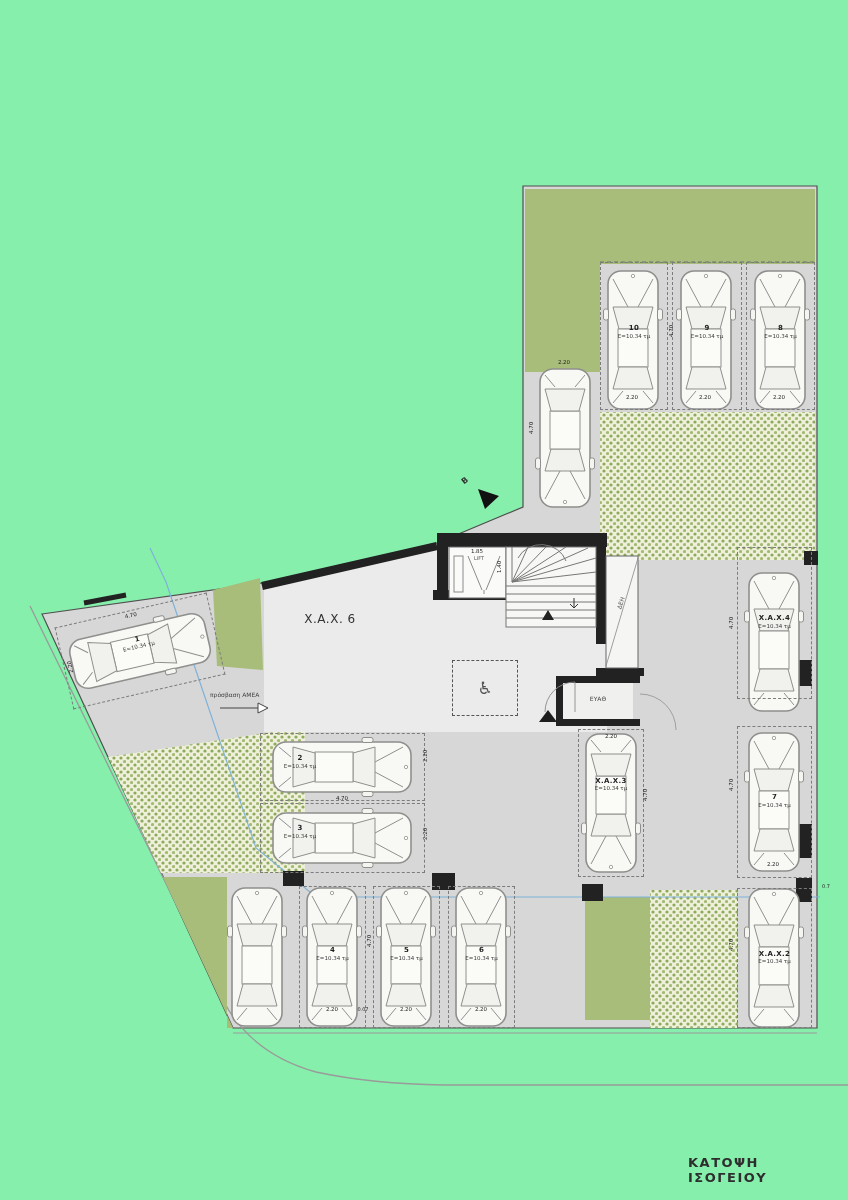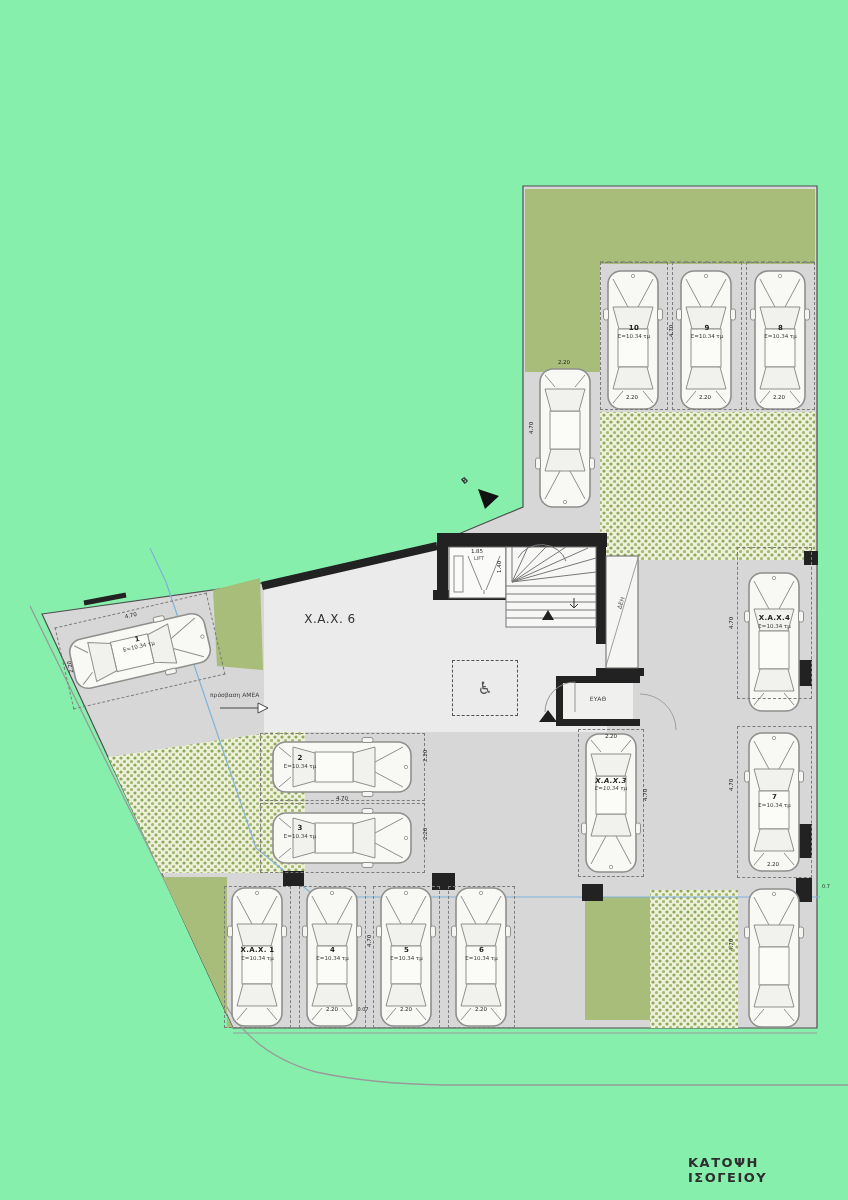--- a/index.html
+++ b/index.html
@@ -160,20 +160,26 @@
       <div class="bay-id">X.A.X.4</div>
       <div class="bay-area">E=10.34 τμ</div>
     </div>
   </div>
   <div class="bay" style="left:737px;top:726px;width:75px;height:152px;">
     <div class="bay-label" style="top:44%;">
       <div class="bay-id">7</div>
       <div class="bay-area">E=10.34 τμ</div>
     </div>
   </div>
+  <div class="bay" style="left:737px;top:888px;width:75px;height:140px;">
+    <div class="bay-label" style="top:44%;">
+      <div class="bay-id">X.A.X.2</div>
+      <div class="bay-area">E=10.34 τμ</div>
+    </div>
+  </div>
   <div class="bay" style="left:62px;top:609px;width:156px;height:84px;transform:rotate(-13deg);">
     <div class="bay-label" style="top:30%;">
       <div class="bay-id">1</div>
       <div class="bay-area">E=10.34 τμ</div>
     </div>
     <div class="dim" style="left:62px;top:2px;">4.70</div>
     <div class="dim v" style="left:-8px;top:38px;">2.20</div>
   </div>
   <div class="bay" style="left:260px;top:733px;width:165px;height:68px;">
     <div class="bay-label bl-left" style="top:30%;">
@@ -181,28 +187,22 @@
       <div class="bay-area">E=10.34 τμ</div>
     </div>
   </div>
   <div class="bay" style="left:260px;top:803px;width:165px;height:70px;">
     <div class="bay-label bl-left" style="top:30%;">
       <div class="bay-id">3</div>
       <div class="bay-area">E=10.34 τμ</div>
     </div>
   </div>
   <div class="bay" style="left:578px;top:729px;width:66px;height:148px;">
-    <div class="bay-label" style="top:32%;font-style:italic;">
+    <div class="bay-label" style="top:32%;">
       <div class="bay-id">X.A.X.3</div>
-      <div class="bay-area">E=10.34 τμ</div>
-    </div>
-  </div>
-  <div class="bay" style="left:224px;top:886px;width:67px;height:142px;">
-    <div class="bay-label" style="top:42%;">
-      <div class="bay-id">X.A.X. 1</div>
       <div class="bay-area">E=10.34 τμ</div>
     </div>
   </div>
   <div class="bay" style="left:299px;top:886px;width:67px;height:142px;">
     <div class="bay-label" style="top:42%;">
       <div class="bay-id">4</div>
       <div class="bay-area">E=10.34 τμ</div>
     </div>
   </div>
   <div class="bay" style="left:373px;top:886px;width:67px;height:142px;">

